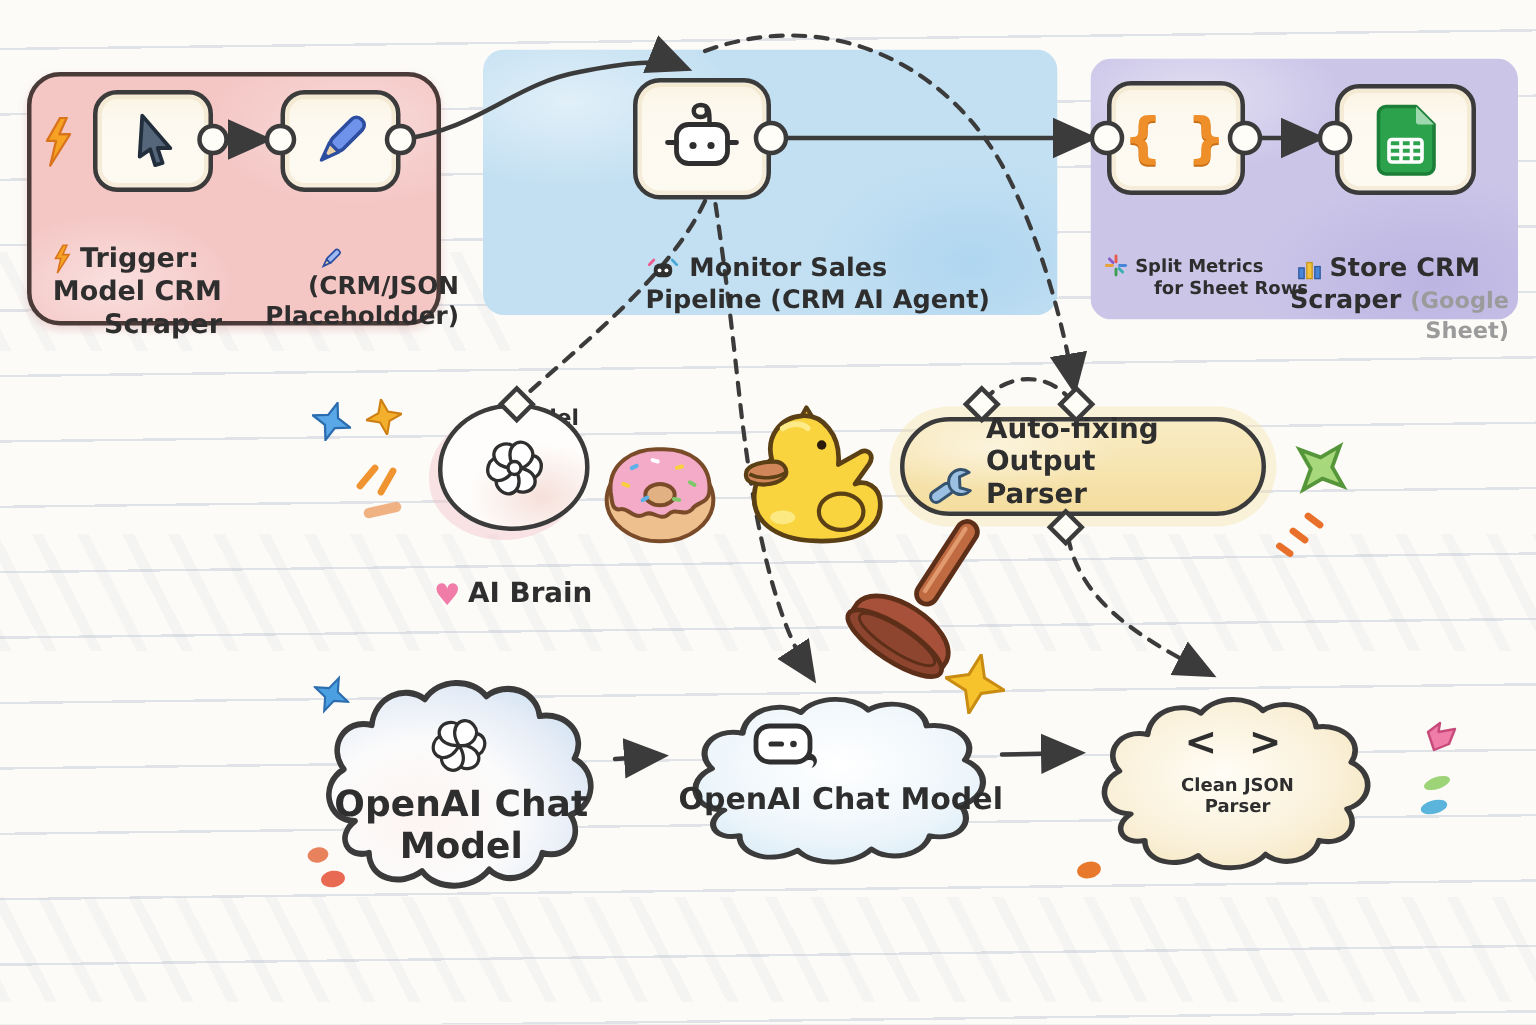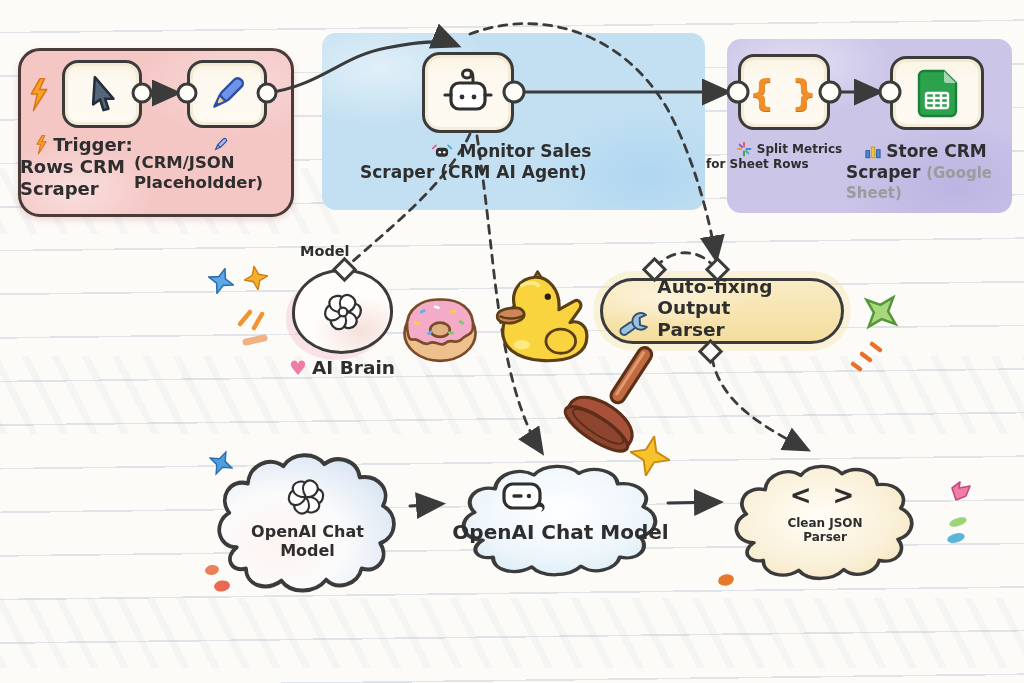--- a/index.html
+++ b/index.html
@@ -41,21 +41,21 @@
       radial-gradient(160px 90px at 80% 85%,rgba(186,179,226,.9),transparent 75%),
       #cbc5e8;
   }
   .node{
     position:absolute;border:3.5px solid #3b3b3b;border-radius:16px;
     background:linear-gradient(180deg,#fbf4e4 0%,#fdf9f0 30%,#fdfaf2 100%);
     display:flex;align-items:center;justify-content:center;
     box-shadow:inset 0 0 0 3px rgba(236,220,186,.45);
   }
   .wires,.ports{position:absolute;inset:0;width:1024px;height:683px;pointer-events:none;}
-  .lbl{position:absolute;text-align:left;font-weight:700;line-height:1.22;}
+  .lbl{position:absolute;text-align:right;font-weight:700;line-height:1.22;margin-top:28px;}
   .lbl .l1{display:flex;align-items:center;justify-content:center;gap:5px;}
   .pre{white-space:pre-line;}
   .gray{color:#9b9b9b;font-size:15px;font-weight:700;}
   .bubble{
     position:absolute;left:292px;top:269px;width:101px;height:85px;border:3.5px solid #3b3b3b;
     border-radius:50% 48% 52% 50%/52% 50% 50% 48%;
     background:radial-gradient(70px 50px at 70% 75%,#f6e0da,#fefdfb 70%);
     display:flex;align-items:center;justify-content:center;
     box-shadow:-6px 6px 0 0 rgba(243,196,204,.45);
   }
@@ -159,21 +159,21 @@
     </svg>
   </div>
 
   <div class="lbl" style="left:20px;top:134px;width:128px;font-size:18px">
     <span class="l1">
       <svg class="mini" width="13" height="20" viewBox="0 0 20 30">
         <path d="M11,0 L3,14 L8.5,14 L5,29 L17,10 L10.5,10 L15,0 Z" fill="#f6a323" stroke="#d9731c" stroke-width="1.6"></path>
       </svg>
       <span>Trigger:</span>
     </span>
-    <span class="pre">Rows CRM
+    <span class="pre">Model CRM
 Scraper</span>
   </div>
 
   <div class="lbl" style="left:134px;top:136px;width:172px;font-size:16.5px">
     <span class="l1">
       <svg class="mini" width="17" height="17" viewBox="0 0 44 44">
         <g transform="rotate(45 22 22)">
           <rect x="17" y="2" width="10" height="27" rx="4.5" fill="#9db9f2" stroke="#2c4da0" stroke-width="3"></rect>
           <path d="M17.6,28 L26.4,28 L22,40 Z" fill="#ecd3a6" stroke="#2c4da0" stroke-width="3"></path>
         </g>
@@ -187,21 +187,21 @@
     <span class="l1">
       <svg class="mini" width="26" height="17" viewBox="0 0 34 22">
         <line x1="5" y1="7" x2="9" y2="3" stroke="#f05a8e" stroke-width="2.4" stroke-linecap="round"></line>
         <line x1="29" y1="7" x2="25" y2="3" stroke="#4aa8d8" stroke-width="2.4" stroke-linecap="round"></line>
         <rect x="9" y="6" width="16" height="12" rx="5" fill="#2f2f2f"></rect>
         <circle cx="14" cy="12" r="1.7" fill="#fff"></circle>
         <circle cx="20" cy="12" r="1.7" fill="#fff"></circle>
       </svg>
       <span>Monitor Sales</span>
     </span>
-    <span class="pre">Scraper (CRM AI Agent)</span>
+    <span class="pre">Pipeline (CRM AI Agent)</span>
   </div>
 
   <div class="lbl" style="left:706px;top:141px;width:166px;font-size:12px">
     <span class="l1">
       <svg class="mini" width="16" height="16" viewBox="0 0 20 20">
         <g stroke-width="2.4" stroke-linecap="round">
           <line x1="10" y1="2" x2="10" y2="7" stroke="#e85a4a"></line>
           <line x1="10" y1="13" x2="10" y2="18" stroke="#3f9e52"></line>
           <line x1="2" y1="10" x2="7" y2="10" stroke="#e8a23c"></line>
           <line x1="13" y1="10" x2="18" y2="10" stroke="#4a86d8"></line>
@@ -324,21 +324,21 @@
     <svg class="cicon" style="left:76px;top:22px" width="50" height="50" viewBox="0 0 60 60">
       <g stroke="#2f2f2f" stroke-width="2.6" fill="#ffffff" stroke-linejoin="round">
         <path d="M30,30 C38,14 54,20 50,32 C47,41 34,40 30,30 Z"></path>
         <path d="M30,30 C38,14 54,20 50,32 C47,41 34,40 30,30 Z" transform="rotate(60 30 30)"></path>
         <path d="M30,30 C38,14 54,20 50,32 C47,41 34,40 30,30 Z" transform="rotate(120 30 30)"></path>
         <path d="M30,30 C38,14 54,20 50,32 C47,41 34,40 30,30 Z" transform="rotate(180 30 30)"></path>
         <path d="M30,30 C38,14 54,20 50,32 C47,41 34,40 30,30 Z" transform="rotate(240 30 30)"></path>
         <path d="M30,30 C38,14 54,20 50,32 C47,41 34,40 30,30 Z" transform="rotate(300 30 30)"></path>
       </g>
     </svg>
-    <div class="ctext" style="top:72px;font-size:16px">OpenAI Chat
+    <div class="ctext" style="top:72px;font-size:24px">OpenAI Chat
 Model</div>
   </div>
 
   <div class="cloud" style="left:448px;top:462px;width:225px;height:122px">
     <svg class="blob" width="225" height="122" viewBox="0 0 220 150" preserveAspectRatio="none">
       <use href="#cloudShape" fill="url(#gc2)"></use>
     </svg>
     <svg class="cicon" style="left:52px;top:18px" width="52" height="38" viewBox="0 0 52 38">
       <rect x="4" y="4" width="36" height="24" rx="9" fill="#fff" stroke="#2f2f2f" stroke-width="3.2"></rect>
       <line x1="14" y1="16" x2="21" y2="16" stroke="#2f2f2f" stroke-width="3.4" stroke-linecap="round"></line>

